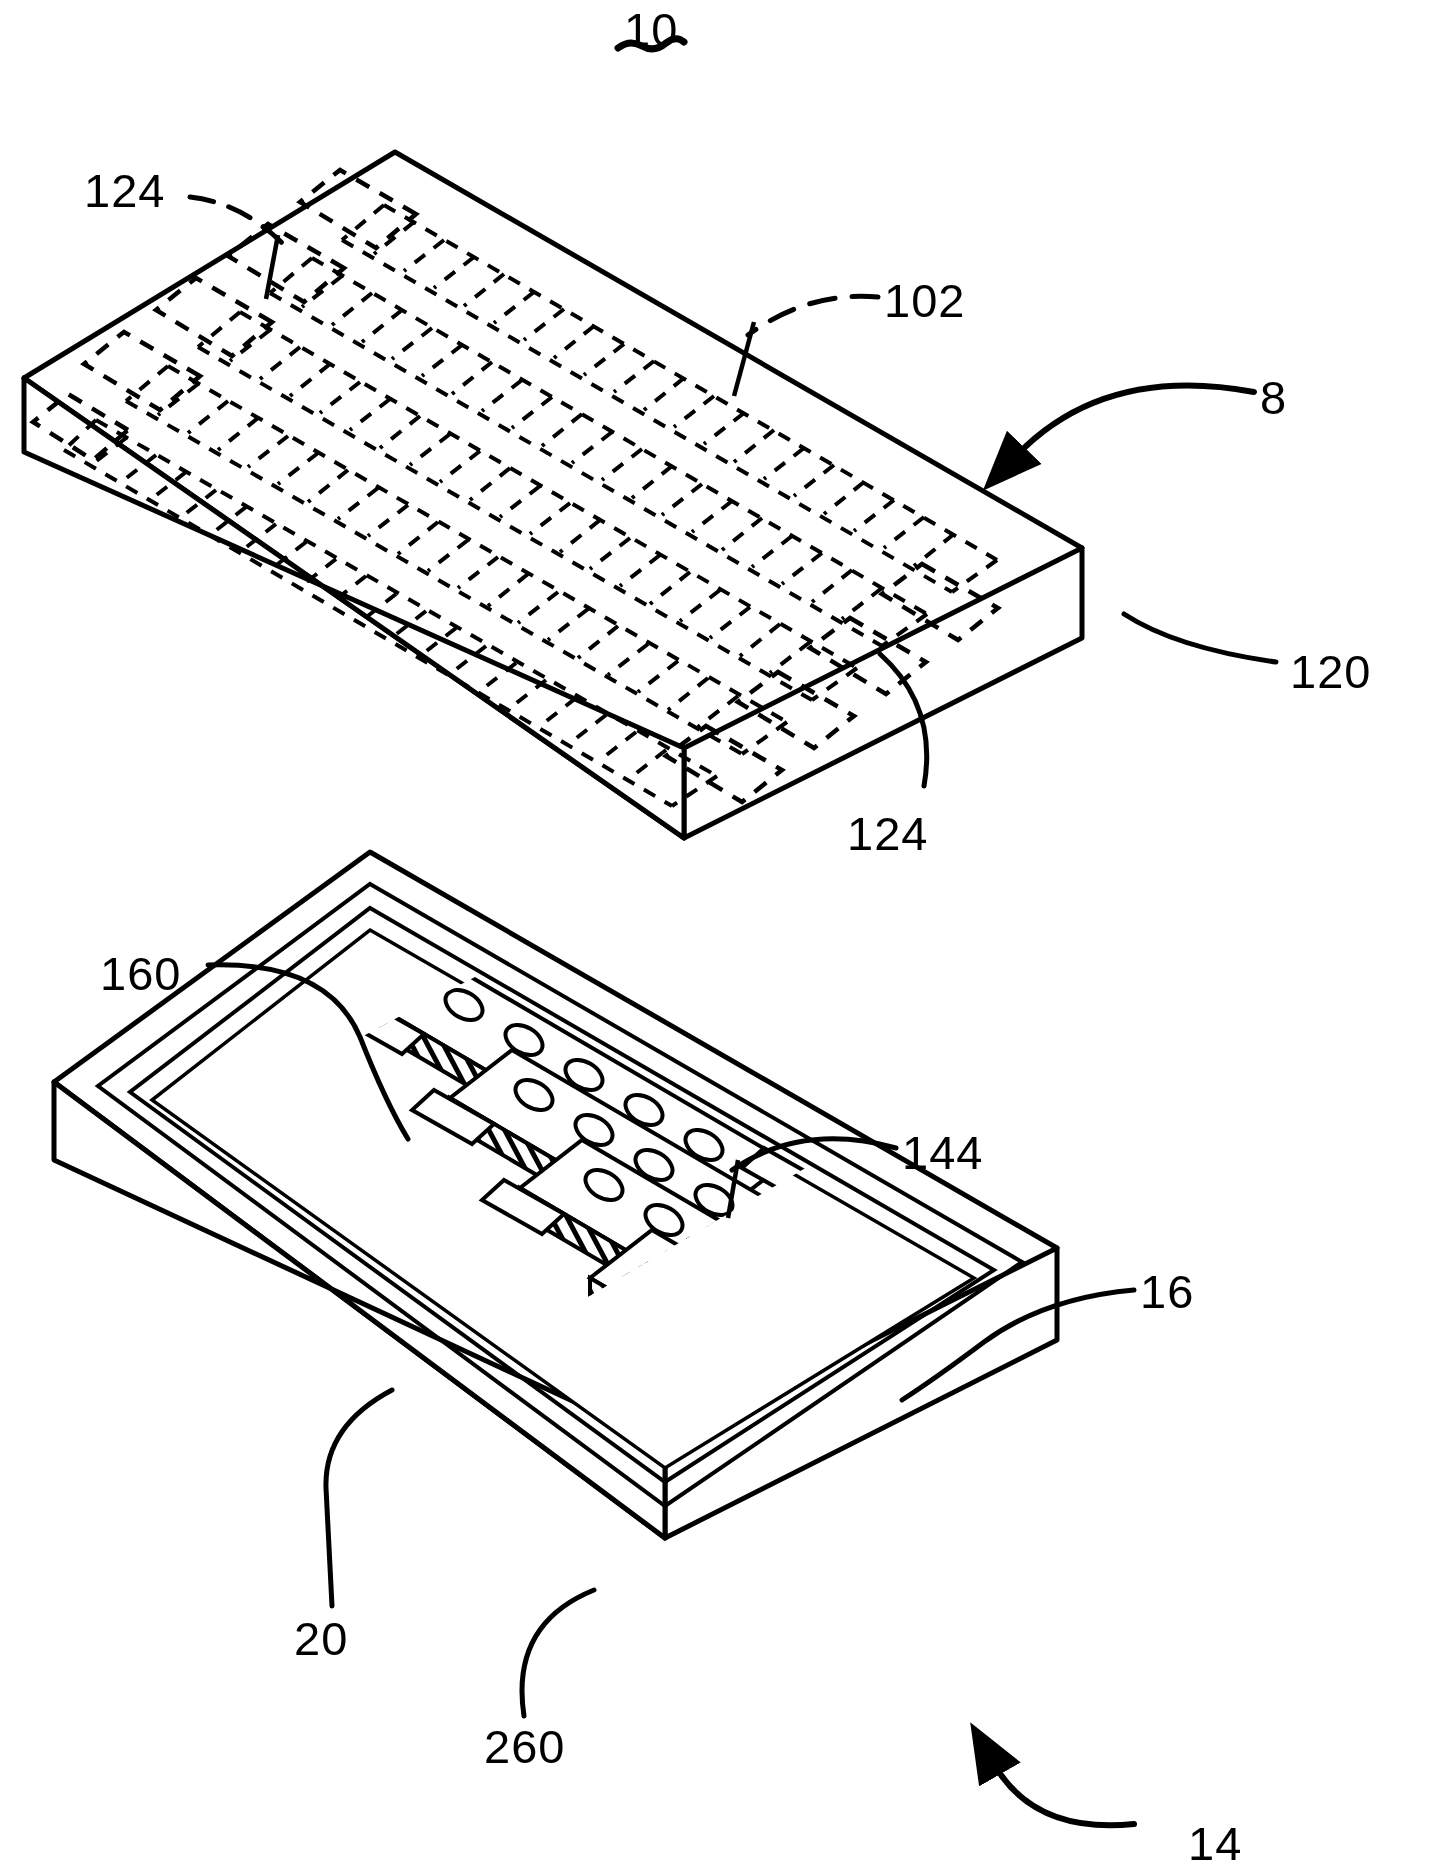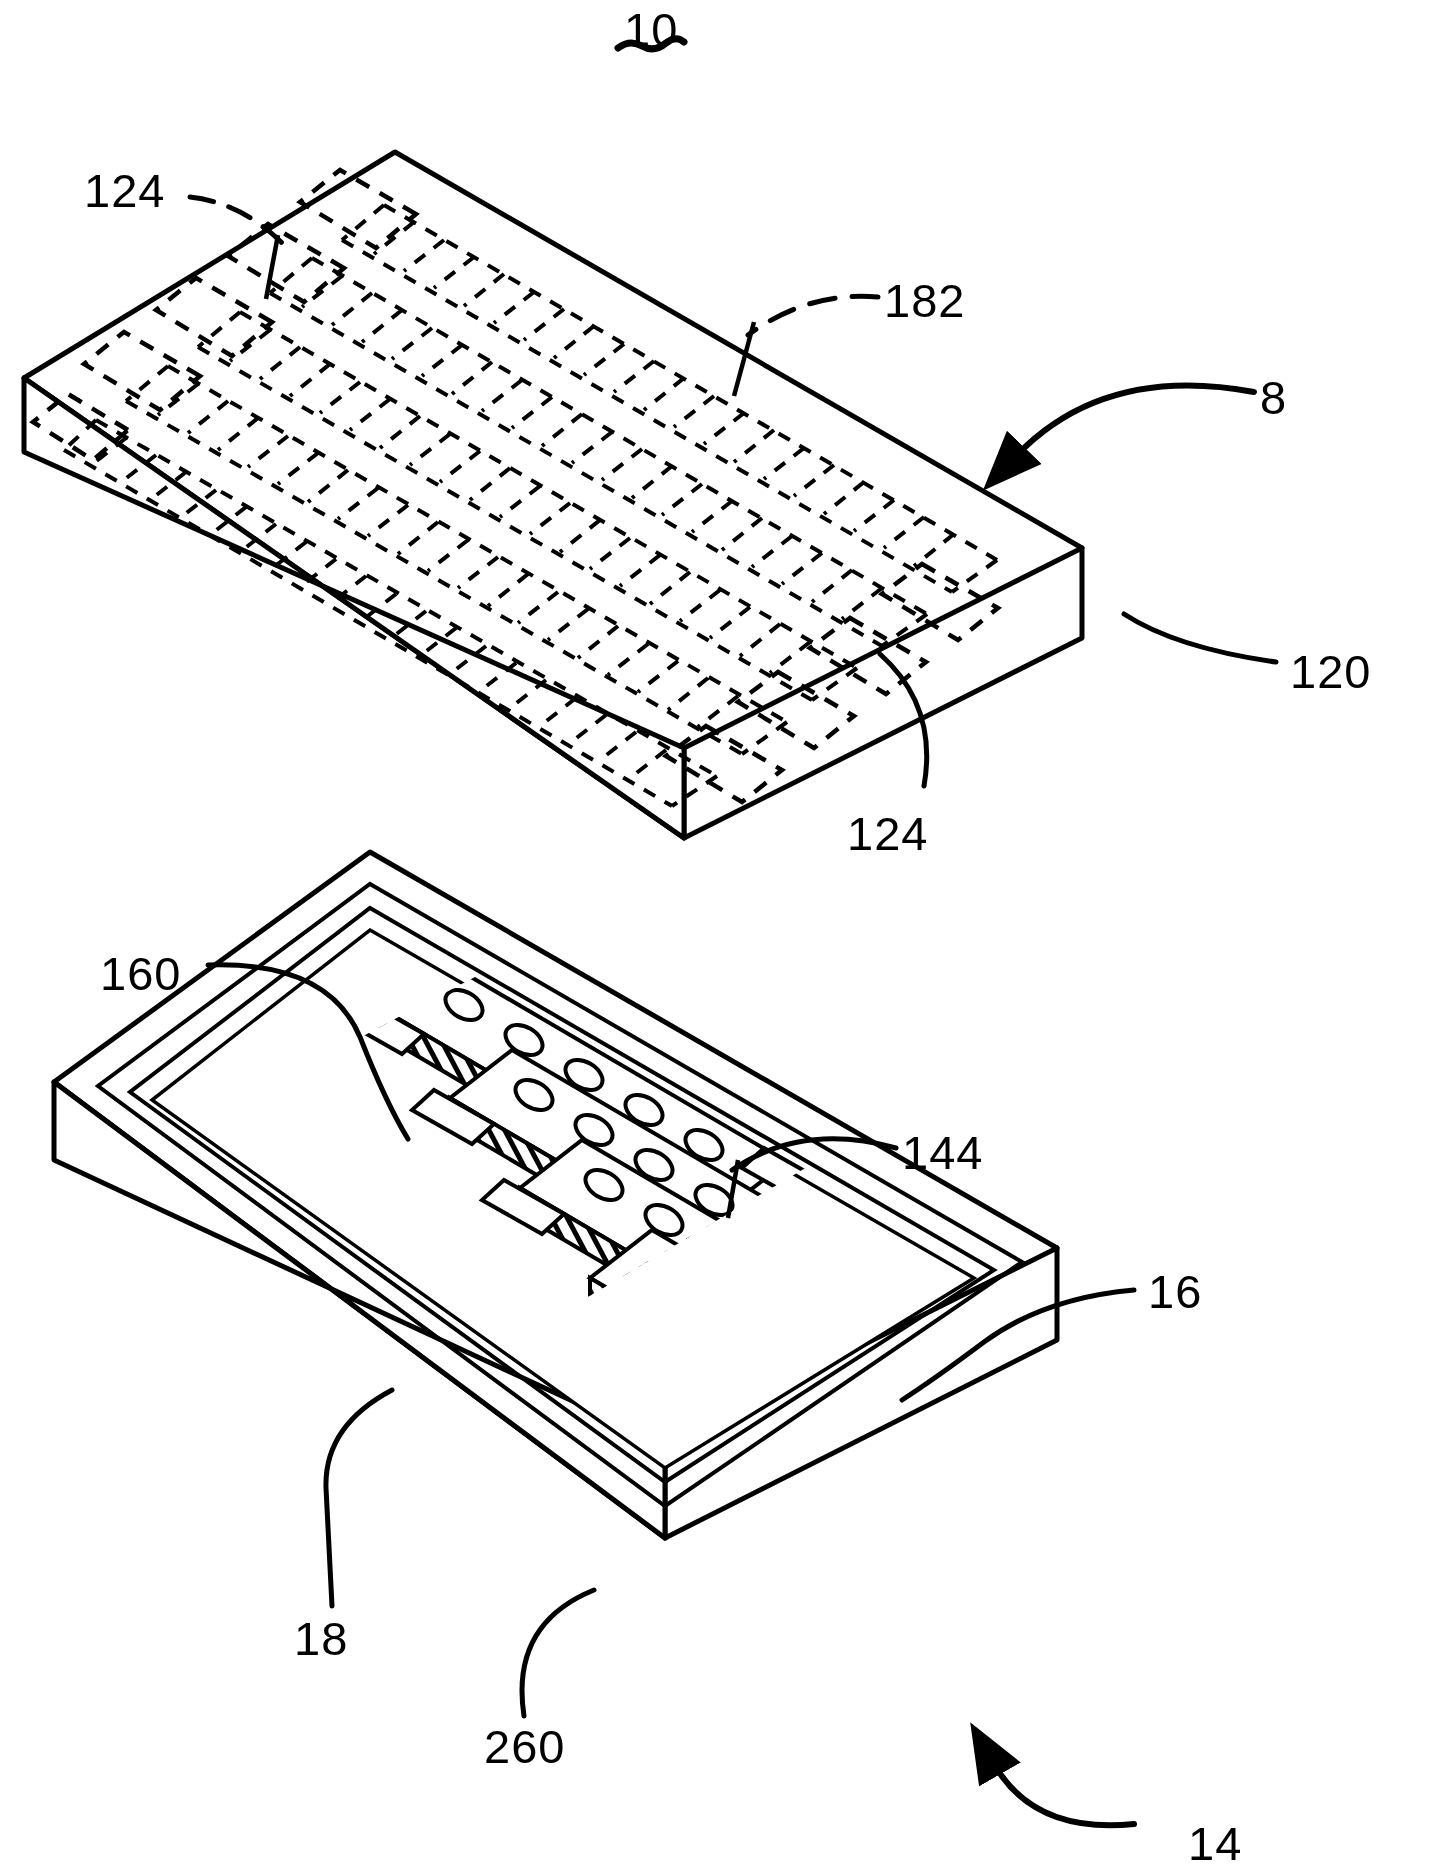--- a/index.html
+++ b/index.html
@@ -312,33 +312,33 @@
       <g>
         <path d="M1122,1824 q-100,10 -140,-60" fill="none" stroke="#000" stroke-width="6" stroke-linecap="round" marker-end="url(#arrowhead)"></path>
       </g>
     </g>
   </svg>
 
   <div class="lbl" style="left:612px;top:6px;">10</div>
 
   <div class="lbl" style="left:72px;top:167px;">124</div>
 
-  <div class="lbl" style="left:872px;top:277px;">182</div>
+  <div class="lbl" style="left:872px;top:277px;">102</div>
 
   <div class="lbl" style="left:1248px;top:374px;">8</div>
 
   <div class="lbl" style="left:1278px;top:648px;">120</div>
 
   <div class="lbl" style="left:835px;top:810px;">124</div>
 
   <div class="lbl" style="left:88px;top:950px;">160</div>
 
   <div class="lbl" style="left:890px;top:1129px;">144</div>
 
-  <div class="lbl" style="left:1128px;top:1268px;margin-left:8px;">16</div>
-
-  <div class="lbl" style="left:282px;top:1615px;">18</div>
+  <div class="lbl" style="left:1128px;top:1268px;">16</div>
+
+  <div class="lbl" style="left:282px;top:1615px;">20</div>
 
   <div class="lbl" style="left:472px;top:1723px;">260</div>
 
   <div class="lbl" style="left:1140px;top:1820px;margin-left:36px;">14</div>
 
 </div>
 
 </body></html>

